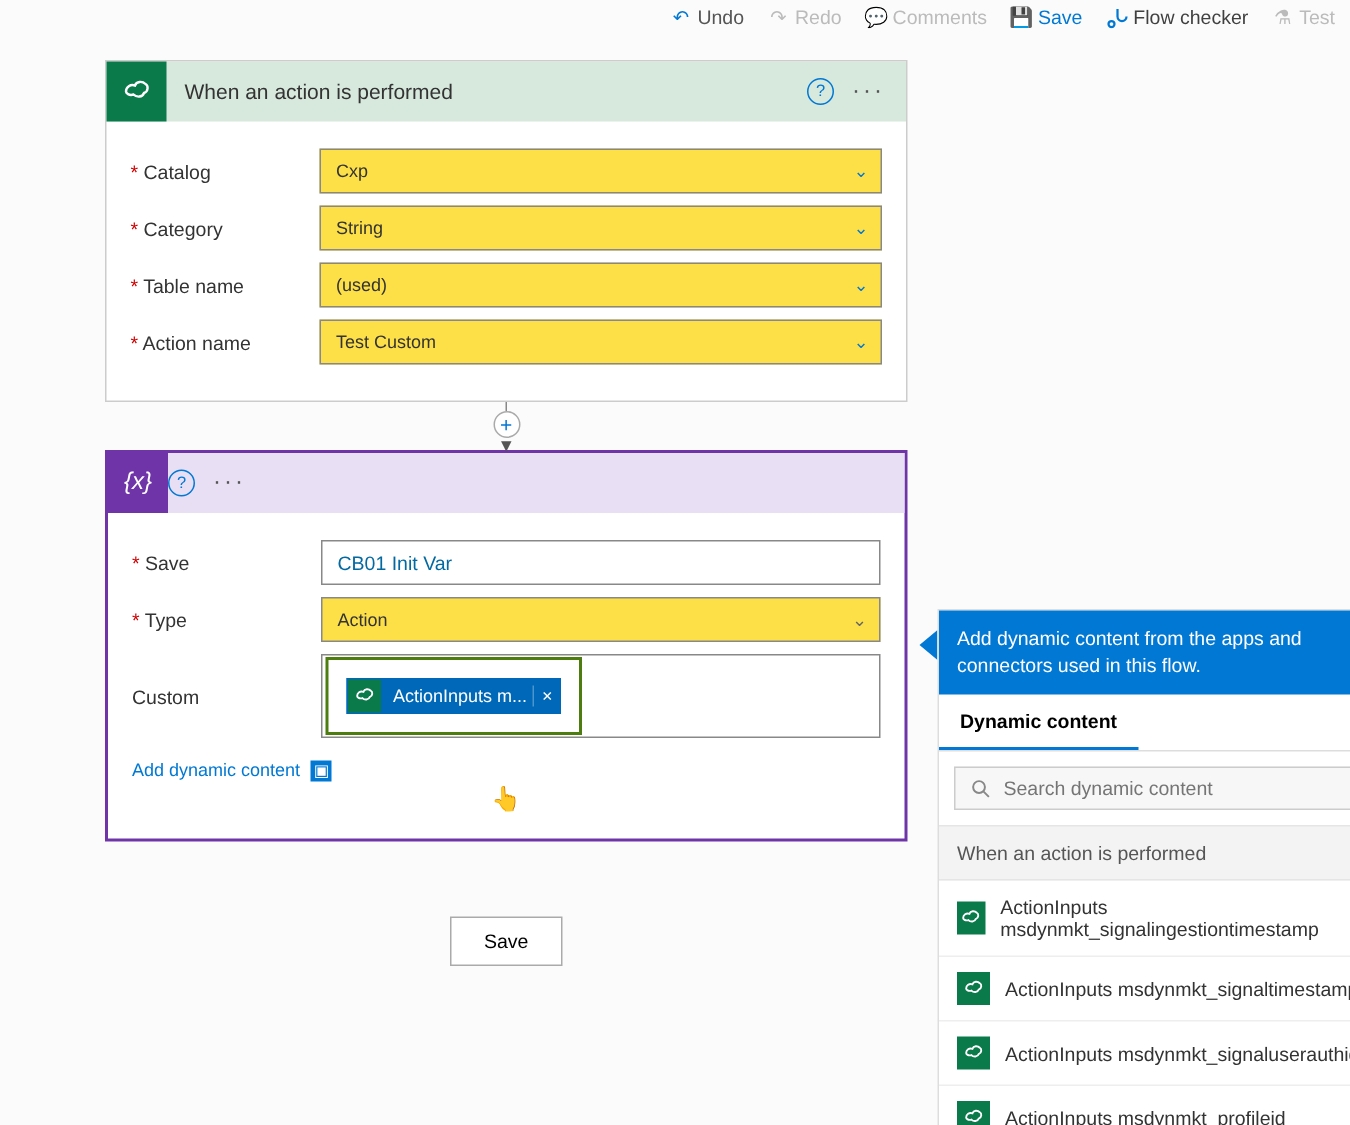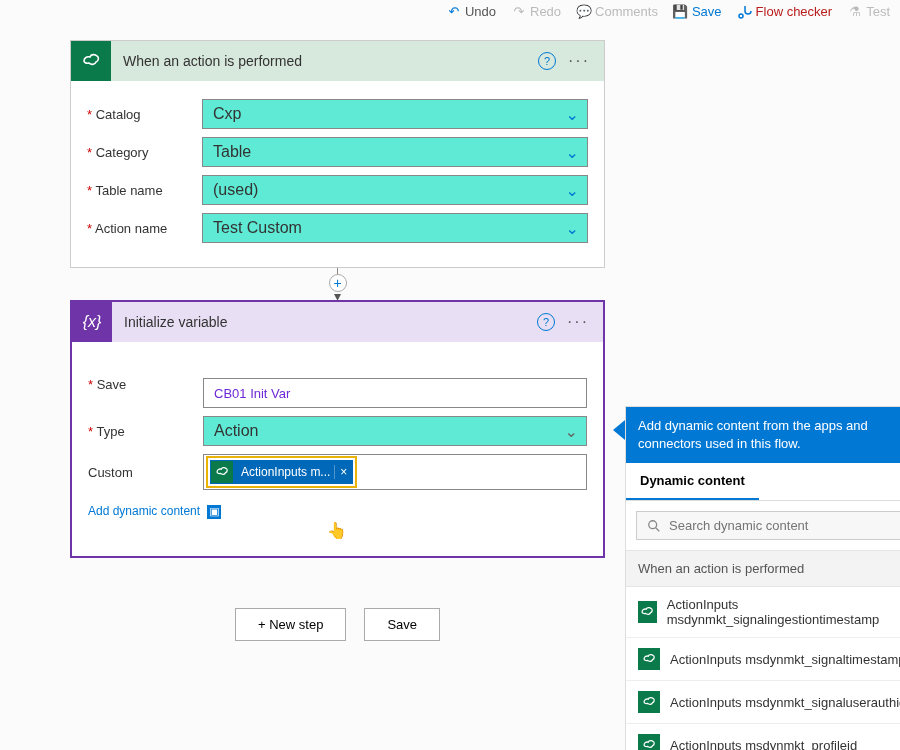--- a/index.html
+++ b/index.html
@@ -21,33 +21,33 @@
 .card.action .hdr { background: #e8dff5; }
 .hdr { display: flex; align-items: center; height: 40px; padding: 0 14px 0 0; }
 .hdr .logo { width: 40px; height: 40px; display: flex; align-items: center; justify-content: center; color: #fff; }
 .hdr .logo.green { background: #0b7a4b; }
 .hdr .logo.purple { background: #6e34a8; font-style: italic; }
 .hdr .title { flex: 1; padding-left: 12px; font-size: 14px; color: #333; }
 .hdr .help { width: 18px; height: 18px; border: 1.5px solid #0078d4; border-radius: 50%; display: flex; align-items: center; justify-content: center; font-size: 11px; color: #0078d4; margin-right: 12px; }
 .hdr .dots { font-size: 16px; color: #555; letter-spacing: 2px; cursor: pointer; }
 
 .body { padding: 10px 16px 16px 16px; }
-.row { display: flex; align-items: center; margin: 8px 0; }
+.row { display: flex; align-items: center; margin: 8px 0; gap: 11px; }
 .row .lbl { width: 115px; font-size: 13px; color: #333; }
 .row .lbl.req::before { content: "* "; color: #c00; }
 .row .ctl { flex: 1; }
 
-.selectbox { height: 30px; border: 1px solid #888; display: flex; align-items: center; padding: 0 10px; font-size: 16px; color: #333; background: #5eead4; cursor: pointer; position: relative; }
+.selectbox { height: 30px; border: 1px solid #888; display: flex; align-items: center; padding: 0 10px; font-size: 12px; color: #333; background: #fde047; cursor: pointer; position: relative; }
 .selectbox .chev { position: absolute; right: 8px; color: #0078d4; }
 .selectbox.gray .chev { color: #666; }
 
-.textbox { height: 30px; border: 1px solid #888; padding: 8px 10px; font-size: 13px; color: #6d28d9; background: #fff; width: 100%; margin-top: 18px; }
+.textbox { height: 30px; border: 1px solid #888; padding: 8px 10px; font-size: 13px; color: #0369a1; background: #fff; width: 100%; }
 
 .valuebox { min-height: 30px; border: 1px solid #888; padding: 3px 4px; background: #fff; display: flex; align-items: center; }
-.redhl { border: 2px solid #eab308; padding: 2px; margin: -2px; display: inline-flex; }
+.redhl { border: 2px solid #4d7c0f; padding: 12px; margin: -2px; display: inline-flex; }
 .token { display: inline-flex; align-items: center; background: #0068b8; color: #fff; font-size: 12px; height: 24px; border: 1px solid #0068b8; }
 .token .tlogo { width: 22px; height: 22px; background: #0b7a4b; display: flex; align-items: center; justify-content: center; margin-right: 4px; }
 .token .ttxt { padding: 0 4px; }
 .token .tx { width: 18px; text-align: center; border-left: 1px solid rgba(255,255,255,0.3); cursor: pointer; }
 
 .dynlink { text-align: left; font-size: 12px; color: #0078d4; padding: 6px 0 0 0; }
 .dynlink .plus { display: inline-flex; width: 14px; height: 14px; background: #0078d4; color: #fff; align-items: center; justify-content: center; font-size: 11px; margin-left: 4px; }
 
 
 .connector { height: 32px; display: flex; flex-direction: column; align-items: center; justify-content: center; position: relative; }
@@ -91,21 +91,21 @@
     <span>Redo</span>
   </div>
   <div class="item disabled">
     <span class="ic">💬</span>
     <span>Comments</span>
   </div>
   <div class="item" style="color:#0078d4">
     <span class="ic">💾</span>
     <span>Save</span>
   </div>
-  <div class="item" style="color:#b91c1c">
+  <div class="item" style="color:#404040">
     <span class="ic">
       <svg width="14" height="14" viewBox="0 0 14 14">
           <path d="M7 1v5a3 3 0 0 0 6 0" fill="none" stroke="#0078d4" stroke-width="1.5"></path>
           <circle cx="3" cy="11" r="2" fill="none" stroke="#0078d4" stroke-width="1.5"></circle>
         </svg>
     </span>
     <span>Flow checker</span>
   </div>
   <div class="item disabled">
     <span class="ic">⚗</span>
@@ -133,21 +133,21 @@
             <div class="selectbox">
               <span>Cxp</span>
               <span class="chev">⌄</span>
             </div>
           </div>
       </div>
       <div class="row">
         <div class="lbl req">Category</div>
         <div class="ctl">
             <div class="selectbox">
-              <span>Table</span>
+              <span>String</span>
               <span class="chev">⌄</span>
             </div>
           </div>
       </div>
       <div class="row">
         <div class="lbl req">Table name</div>
         <div class="ctl">
             <div class="selectbox">
               <span>(used)</span>
               <span class="chev">⌄</span>
@@ -168,21 +168,20 @@
 
   <div class="connector">
     <div class="vline"></div>
     <div class="plusc">+</div>
     <div class="arrowv">▾</div>
   </div>
 
   <div class="card action">
     <div class="hdr">
       <div class="logo purple">{x}</div>
-      <div class="title">Initialize variable</div>
       <div class="help">?</div>
       <div class="dots">···</div>
     </div>
     <div class="body">
       <div class="row">
         <div class="lbl req">Save</div>
         <div class="ctl"><input class="textbox" value="CB01 Init Var" style=""></div>
       </div>
       <div class="row">
         <div class="lbl req">Type</div>
@@ -213,21 +212,20 @@
       </div>
       <div class="dynlink">
         <span>Add dynamic content</span>
         <span class="plus">▣</span>
       </div>
       <div class="handicon">👆</div>
     </div>
   </div>
 
   <div class="btns">
-    <div class="btn">+ New step</div>
     <div class="btn">Save</div>
   </div>
 
 </div>
 
 <div class="callout"></div>
 
 <div class="dcpanel">
   <div class="bluebar">Add dynamic content from the apps and connectors used in this flow.</div>
   <div class="tabs">

